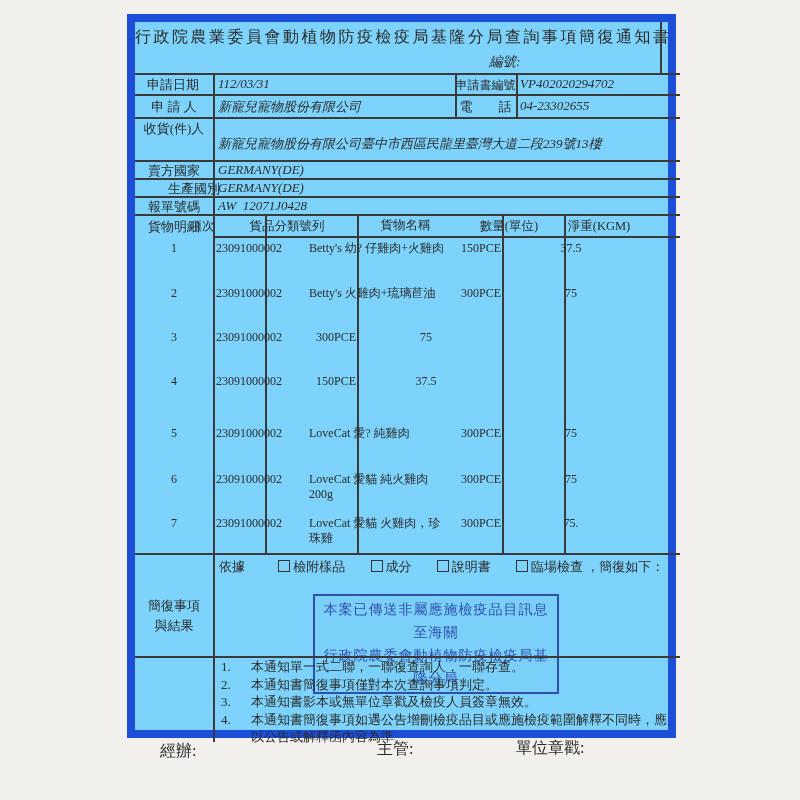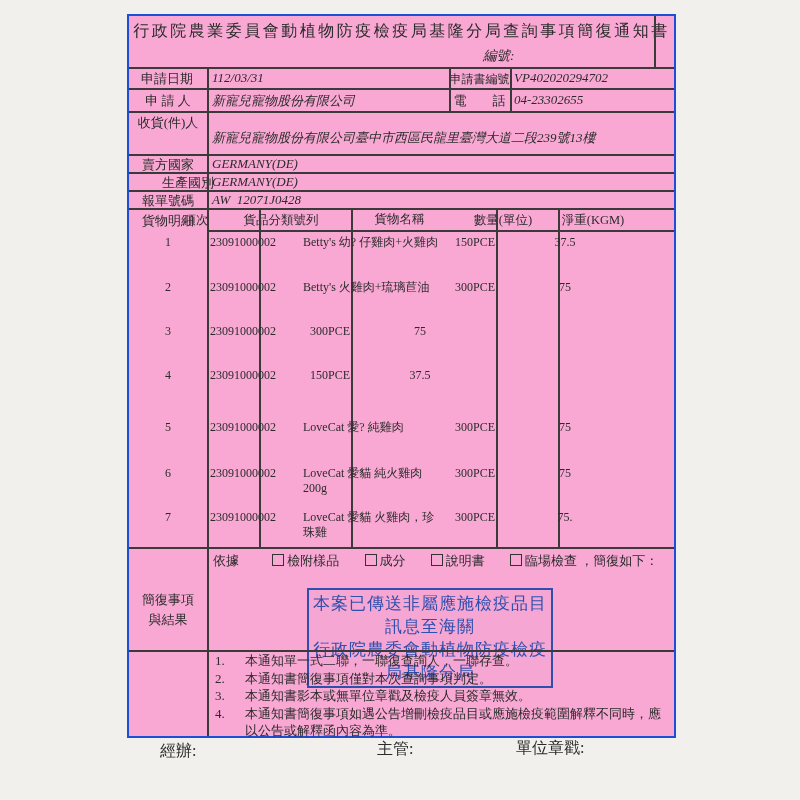--- a/index.html
+++ b/index.html
@@ -4,21 +4,21 @@
 <style>
   html,body{margin:0;padding:0;}
   body{
     width:800px;height:800px;position:relative;overflow:hidden;
     background:#f1f0ec;
     font-family:"Liberation Serif","DejaVu Serif",serif;
     color:#2b2b2b;
   }
   .sheet{
     position:absolute;left:127px;top:14px;width:549px;height:724px;
-    border:2px solid #1d4ed8;box-sizing:border-box;background:#f9a8d4;
+    border:8px solid #1d4ed8;box-sizing:border-box;background:#7dd3fc;
   }
   .hline{position:absolute;height:1.6px;background:#3a3a3a;}
   .vline{position:absolute;width:1.6px;background:#3a3a3a;}
   .title{
     position:absolute;left:0;top:5px;width:100%;text-align:center;
     font-size:16px;letter-spacing:2.5px;white-space:nowrap;
   }
   .lbl{position:absolute;font-size:13px;text-align:center;}
   .val{position:absolute;font-size:13px;white-space:nowrap;font-style:italic;}
   .small-lbl{font-size:12px;letter-spacing:0;}
@@ -33,21 +33,21 @@
   .ghead{font-size:12.5px;}
   .checkbox{
     display:inline-block;width:10px;height:10px;border:1.5px solid #333;
     margin-right:3px;vertical-align:-1px;background:transparent;
   }
   .cbrow{position:absolute;top:536px;left:84px;width:455px;font-size:13px;white-space:nowrap;}
   .cbitem{display:inline-block;margin-right:22px;}
   .stamp{
     position:absolute;left:178px;top:572px;width:246px;
     border:2.5px solid #2f4fae;color:#2f4fae;text-align:center;
-    font-size:17px;line-height:23px;letter-spacing:1px;padding:2px 2px;
+    font-size:14px;line-height:23px;letter-spacing:1px;padding:2px 2px;
     box-sizing:border-box;background:rgba(47,79,174,0.02);
   }
   .notes{position:absolute;left:86px;top:636px;width:450px;font-size:13px;line-height:17.5px;}
   .note{display:flex;}
   .note .num{width:30px;flex:0 0 30px;}
   .note .txt{flex:1;}
   .footer-lbl{position:absolute;font-size:16px;}
 </style>
 </head>
 <body>

